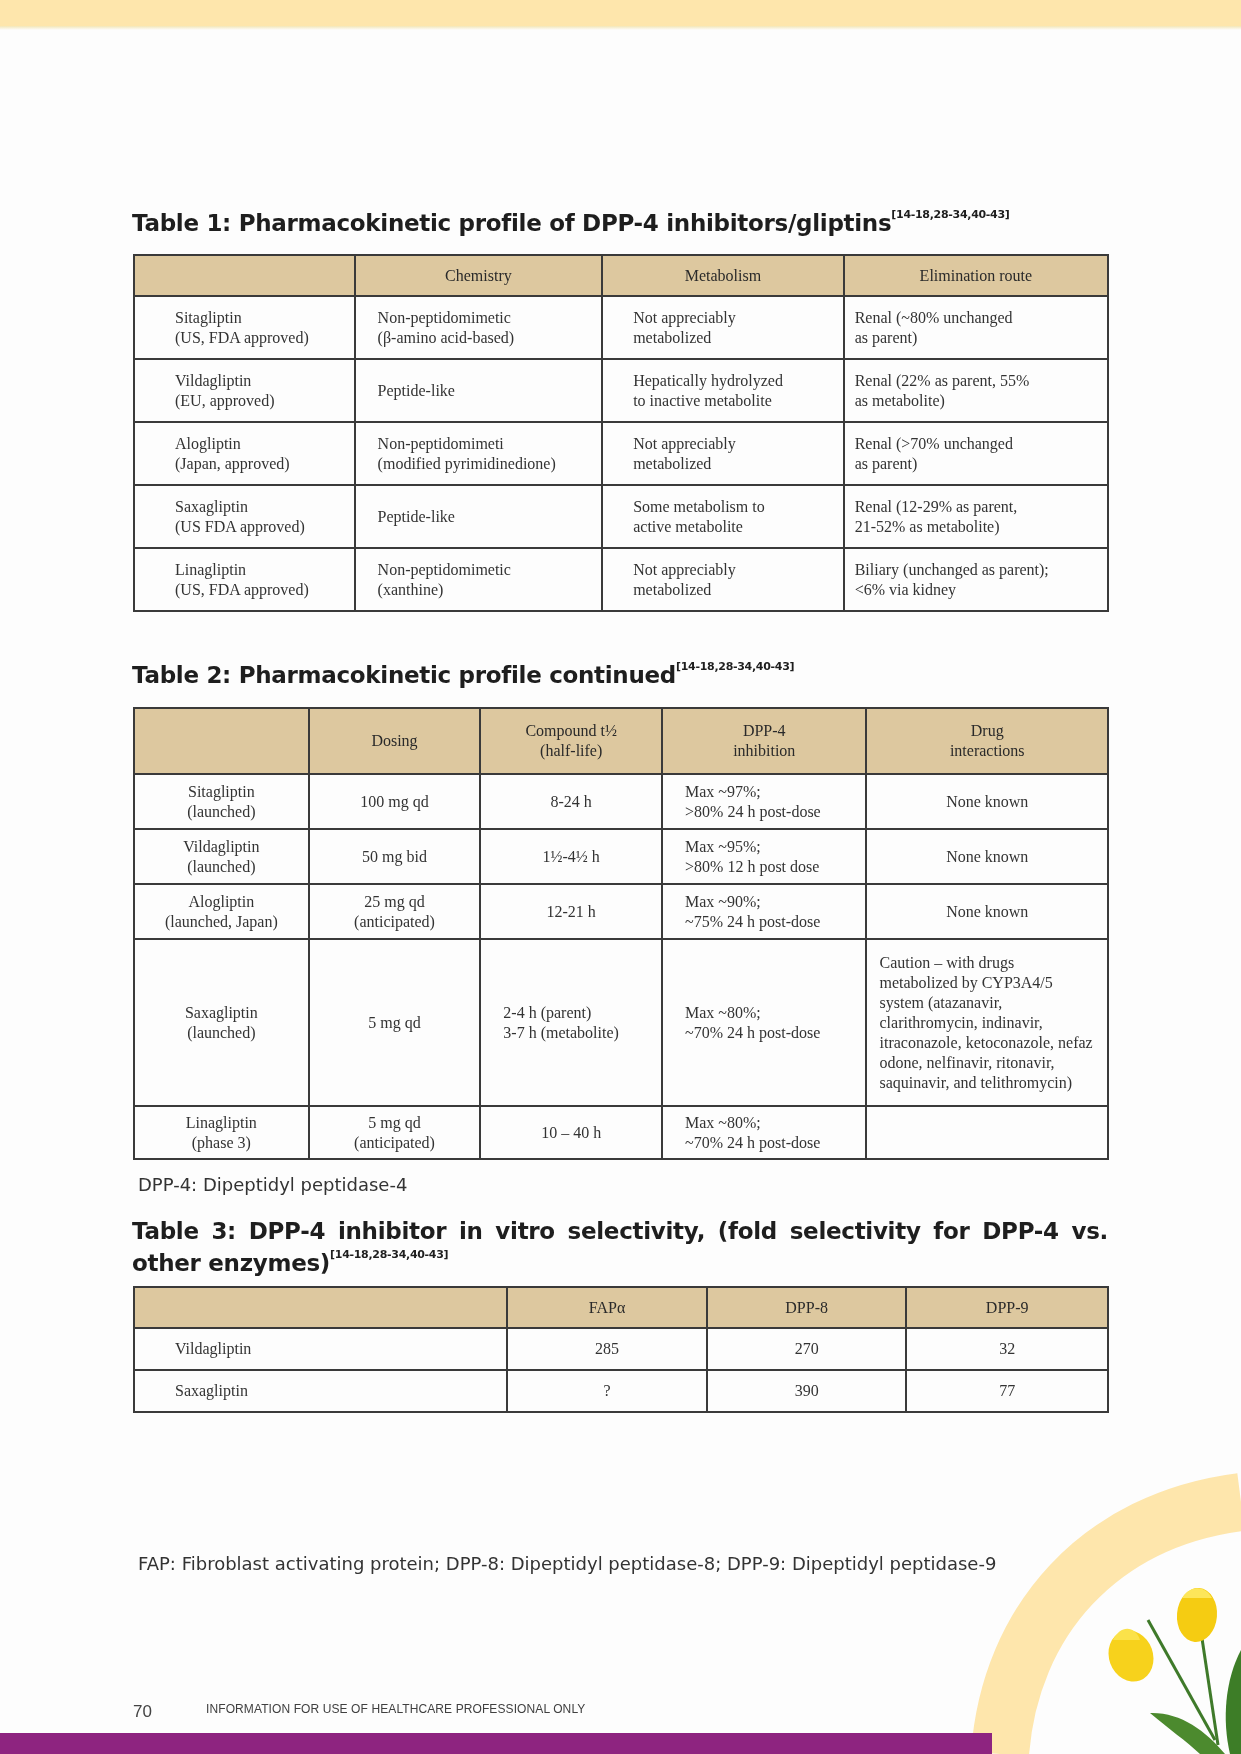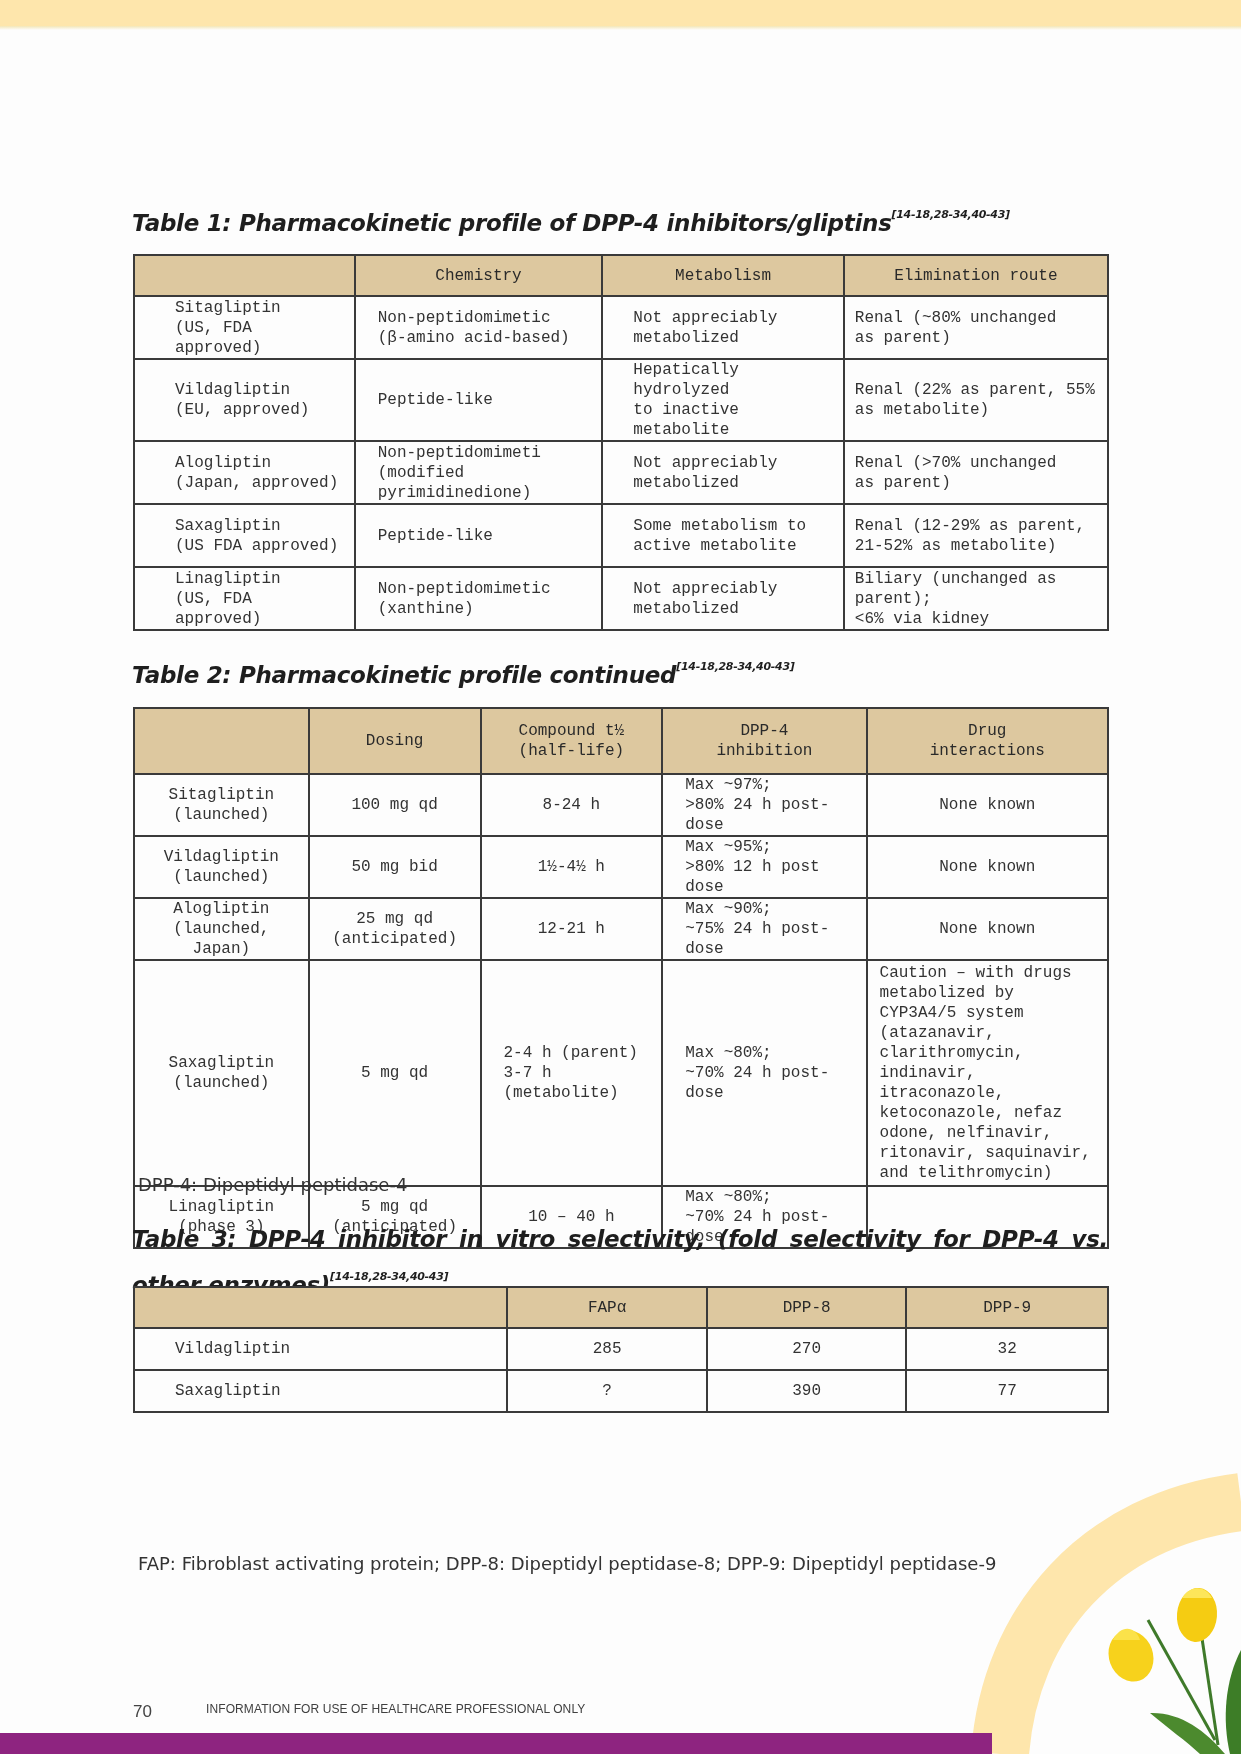--- a/index.html
+++ b/index.html
@@ -8,28 +8,28 @@
     background: #fdfdfd;
     font-family: "Liberation Sans", "DejaVu Sans", sans-serif;
     color: #2b2b2b;
   }
   .top-band { position: absolute; left: 0; top: 0; width: 1241px; height: 26px; background: #fee6ac; }
   .top-band-fade { position: absolute; left: 0; top: 26px; width: 1241px; height: 4px; background: linear-gradient(#f3e7b6, #fdfdfd); }
 
   .section-title {
     position: absolute; left: 132px; margin: 0;
     font-family: "DejaVu Sans", sans-serif; font-weight: bold;
-    font-size: 23px; color: #1e1e1e; letter-spacing: -0.3px; font-style: italic;
+    font-size: 23px; color: #1e1e1e; letter-spacing: -0.3px;
   }
   .section-title sup { font-size: 11px; font-weight: bold; position: relative; top: -4px; }
-  .t3-title { width: 976px; text-align: justify; text-align-last: left; line-height: 42px; }
+  .t3-title { width: 976px; text-align: justify; text-align-last: left; line-height: 27px; }
 
   table.data-table {
     position: absolute; left: 133px; border-collapse: collapse;
-    font-family: Liberation Mono, monospace; font-size: 16px; color: #333;
+    font-family: Liberation Serif, serif; font-size: 16px; color: #333;
   }
   table.data-table th, table.data-table td {
     border: 2px solid #3a3a3a; padding: 0 10px; vertical-align: middle; line-height: 20px;
   }
   table.data-table th {
     background: #ddc89f; font-weight: normal; color: #2a2a2a; text-align: center;
   }
   .left-cell { text-align: left; }
   .center-cell { text-align: center; }
   .pad-name { padding-left: 40px !important; }

